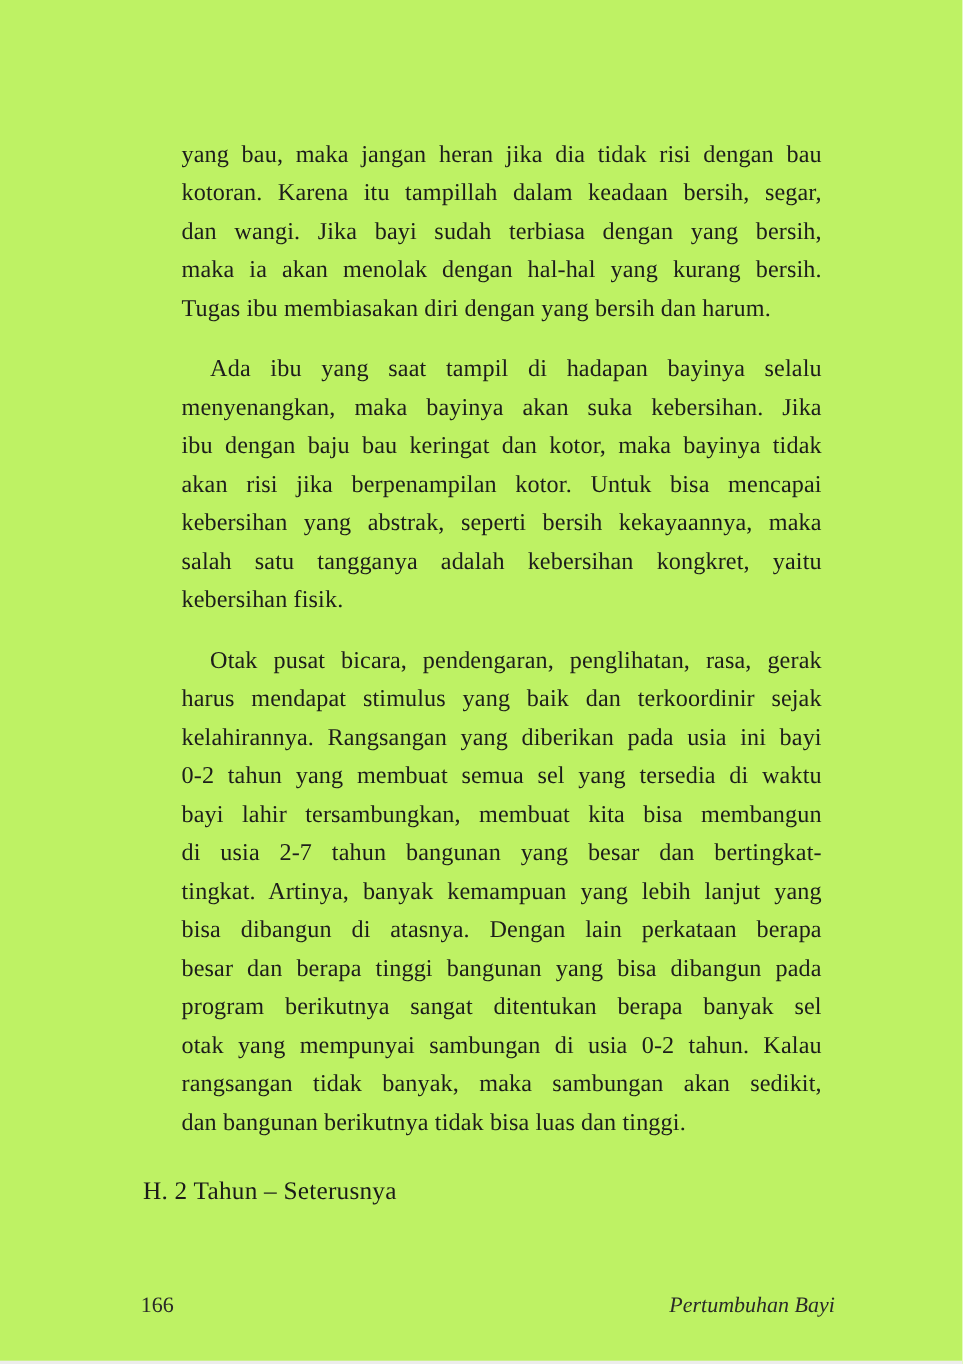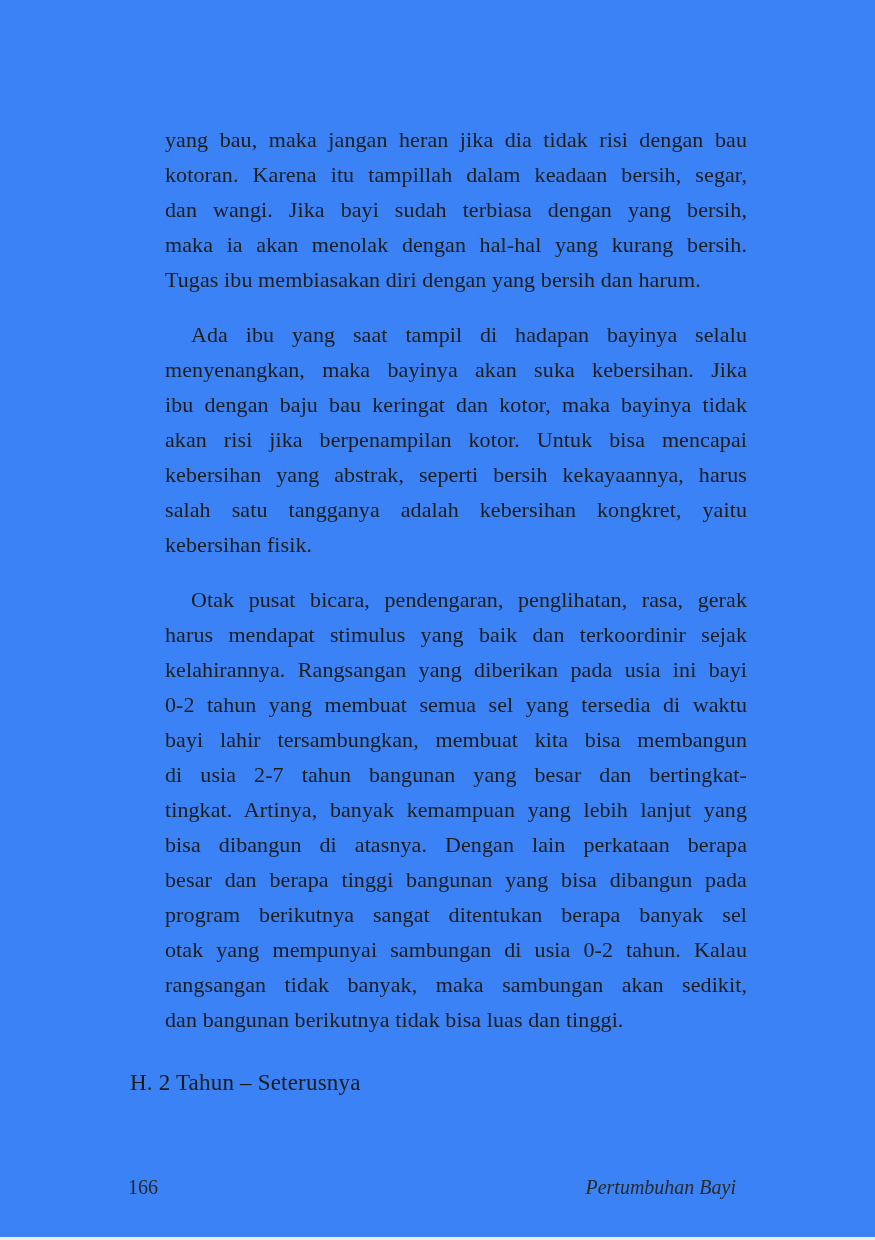--- a/index.html
+++ b/index.html
@@ -4,21 +4,21 @@
 <style>
   html, body {
     margin: 0;
     padding: 0;
     background: #ffffff;
   }
   .page {
     position: relative;
     width: 875px;
     height: 1240px;
-    background: #3b82f6;
+    background: #bef264;
     overflow: hidden;
     font-family: "Liberation Serif", "DejaVu Serif", serif;
     color: #1d1d1b;
   }
   .body-text {
     position: absolute;
     left: 165px;
     top: 122px;
     width: 582px;
     font-size: 22px;
@@ -49,21 +49,21 @@
   }
   .footer-page-number {
     position: absolute;
     left: 128px;
     top: 1176px;
     font-size: 20px;
     color: #2a2a28;
   }
   .footer-running-title {
     position: absolute;
-    right: 139px;
+    right: 116px;
     top: 1176px;
     font-size: 20px;
     font-style: italic;
     color: #2a2a28;
   }
   .bottom-edge {
     position: absolute;
     left: 0;
     bottom: 0;
     width: 100%;
@@ -84,21 +84,21 @@
       <div class="line">dan wangi. Jika bayi sudah terbiasa dengan yang bersih,</div>
       <div class="line">maka ia akan menolak dengan hal-hal yang kurang bersih.</div>
       <div class="line last">Tugas ibu membiasakan diri dengan yang bersih dan harum.</div>
     </div>
 
     <div>
       <div class="line indent">Ada ibu yang saat tampil di hadapan bayinya selalu</div>
       <div class="line">menyenangkan, maka bayinya akan suka kebersihan. Jika</div>
       <div class="line">ibu dengan baju bau keringat dan kotor, maka bayinya tidak</div>
       <div class="line">akan risi jika berpenampilan kotor. Untuk bisa mencapai</div>
-      <div class="line">kebersihan yang abstrak, seperti bersih kekayaannya, harus</div>
+      <div class="line">kebersihan yang abstrak, seperti bersih kekayaannya, maka</div>
       <div class="line">salah satu tangganya adalah kebersihan kongkret, yaitu</div>
       <div class="line last">kebersihan fisik.</div>
     </div>
 
     <div>
       <div class="line indent">Otak pusat bicara, pendengaran, penglihatan, rasa, gerak</div>
       <div class="line">harus mendapat stimulus yang baik dan terkoordinir sejak</div>
       <div class="line">kelahirannya. Rangsangan yang diberikan pada usia ini bayi</div>
       <div class="line">0-2 tahun yang membuat semua sel yang tersedia di waktu</div>
       <div class="line">bayi lahir tersambungkan, membuat kita bisa membangun</div>

